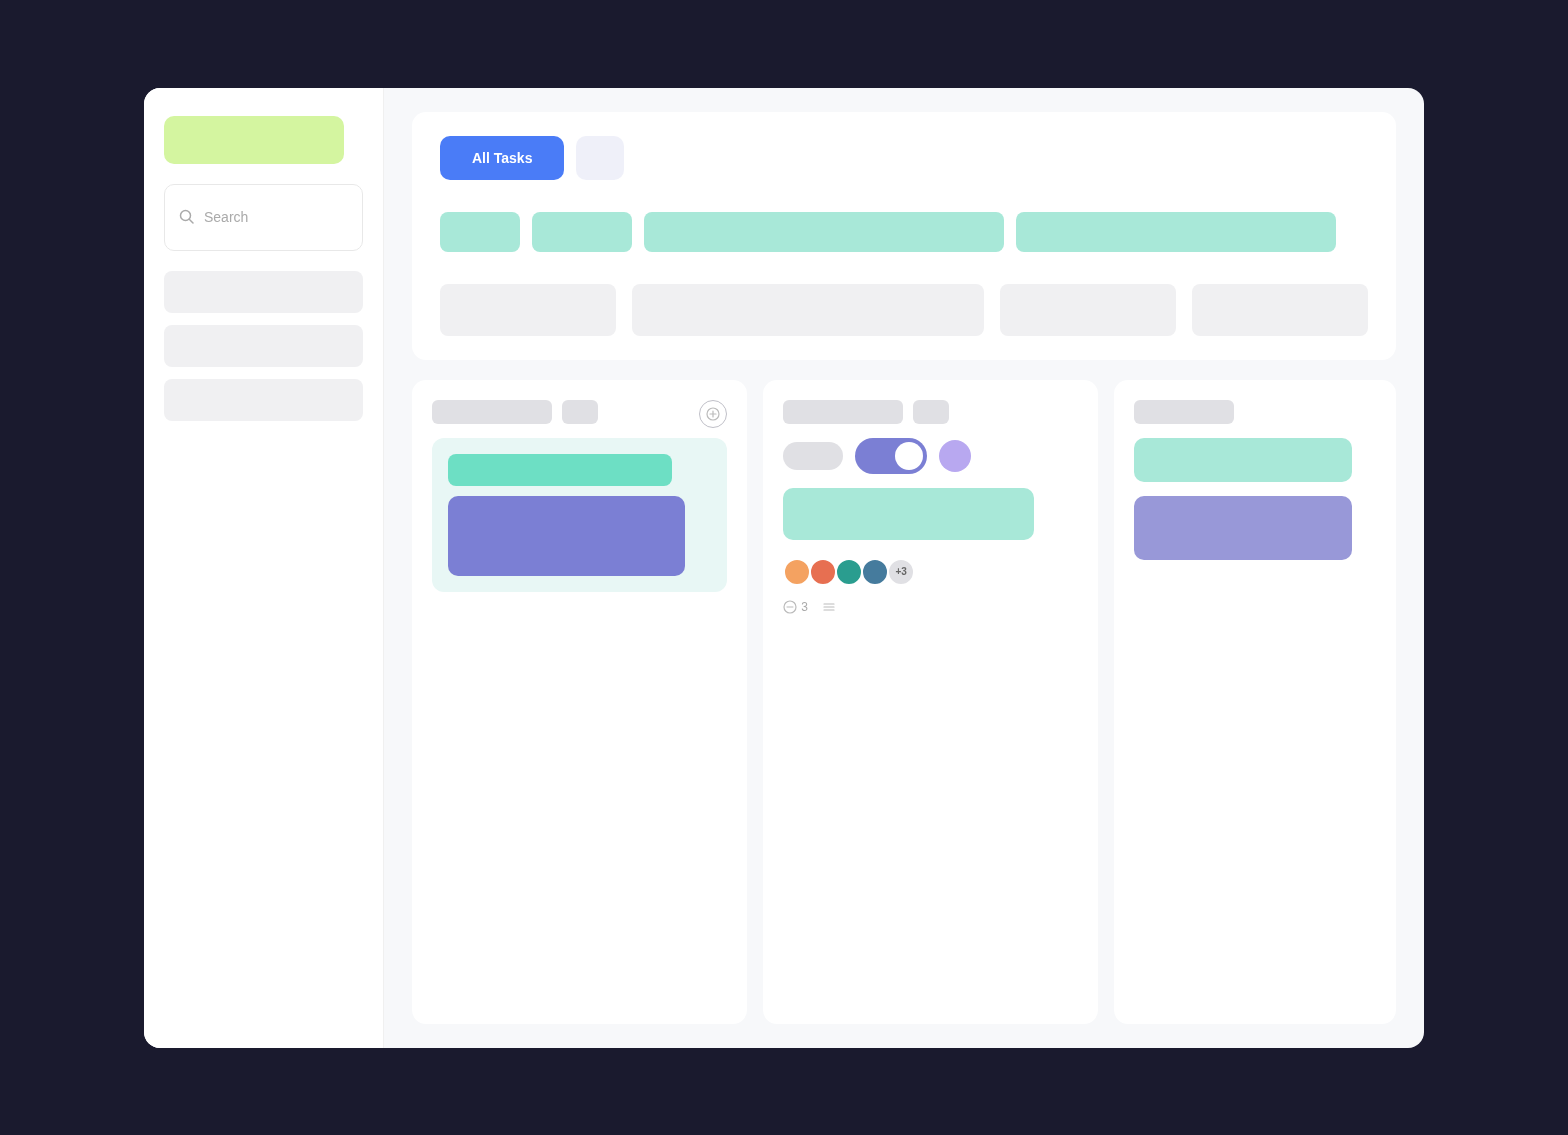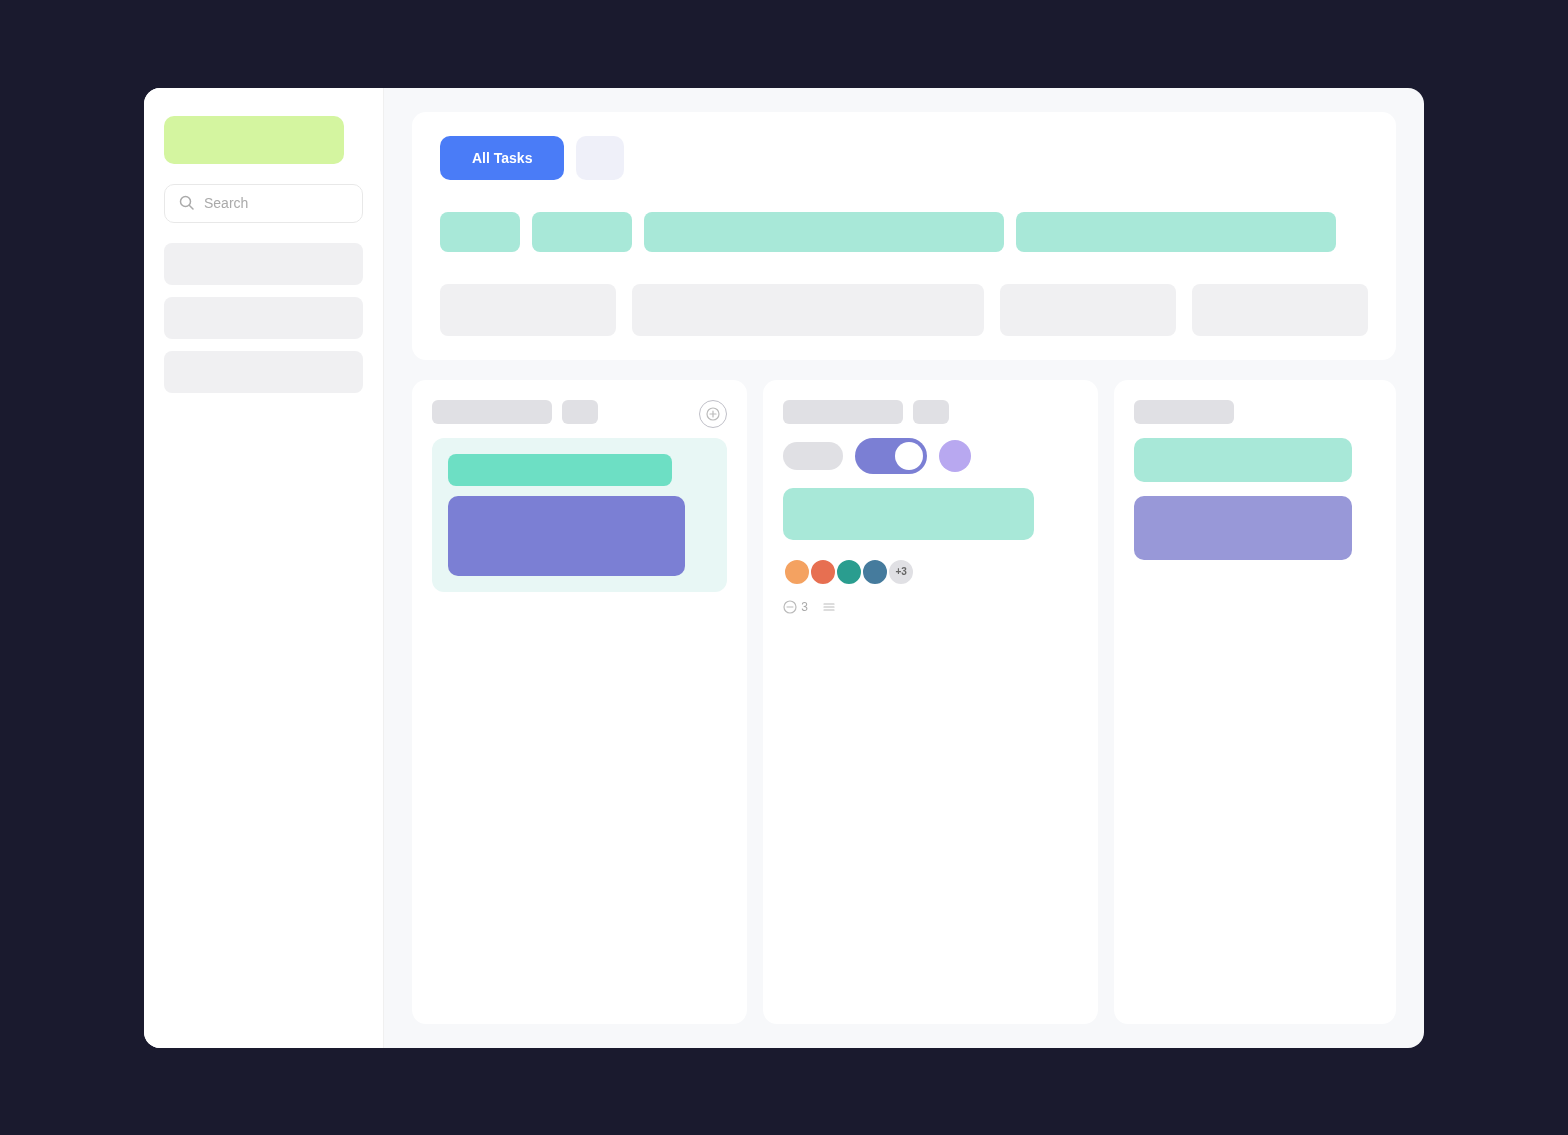--- a/index.html
+++ b/index.html
@@ -38,21 +38,21 @@
       height: 48px;
       background: #d4f5a0;
       border-radius: 10px;
       width: 180px;
     }
 
     .search-bar {
       display: flex;
       align-items: center;
       gap: 10px;
-      padding: 10px 14px;
+      padding: 24px 14px;
       background: #ffffff;
       border-radius: 10px;
       border: 1px solid #e8e8e8;
       cursor: text;
     }
 
     .search-icon-wrap {
       color: #aaa;
       font-size: 15px;
       line-height: 1;

